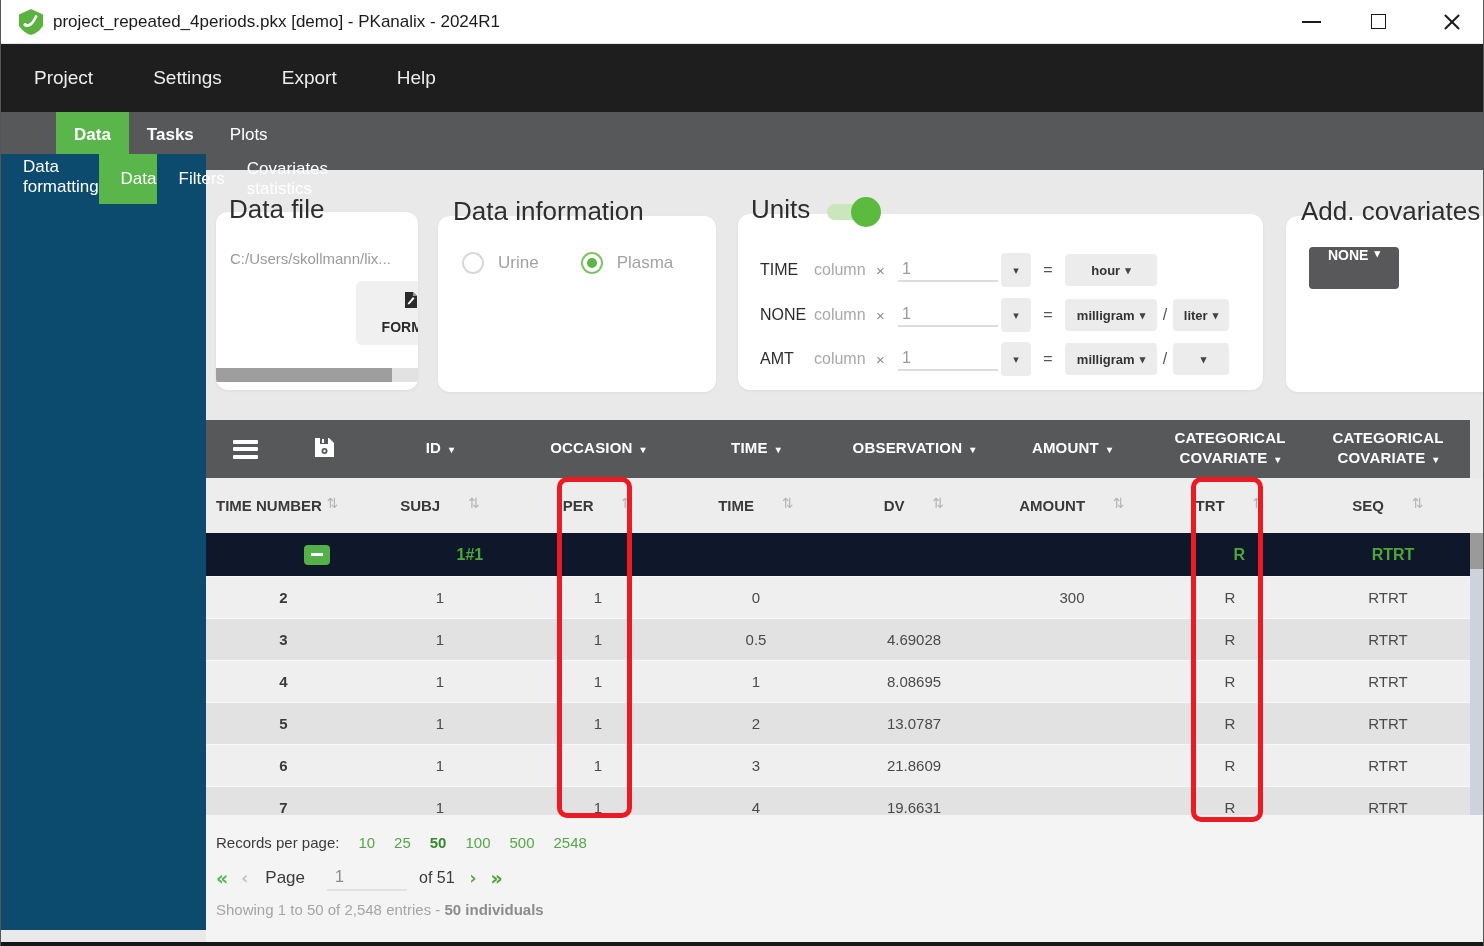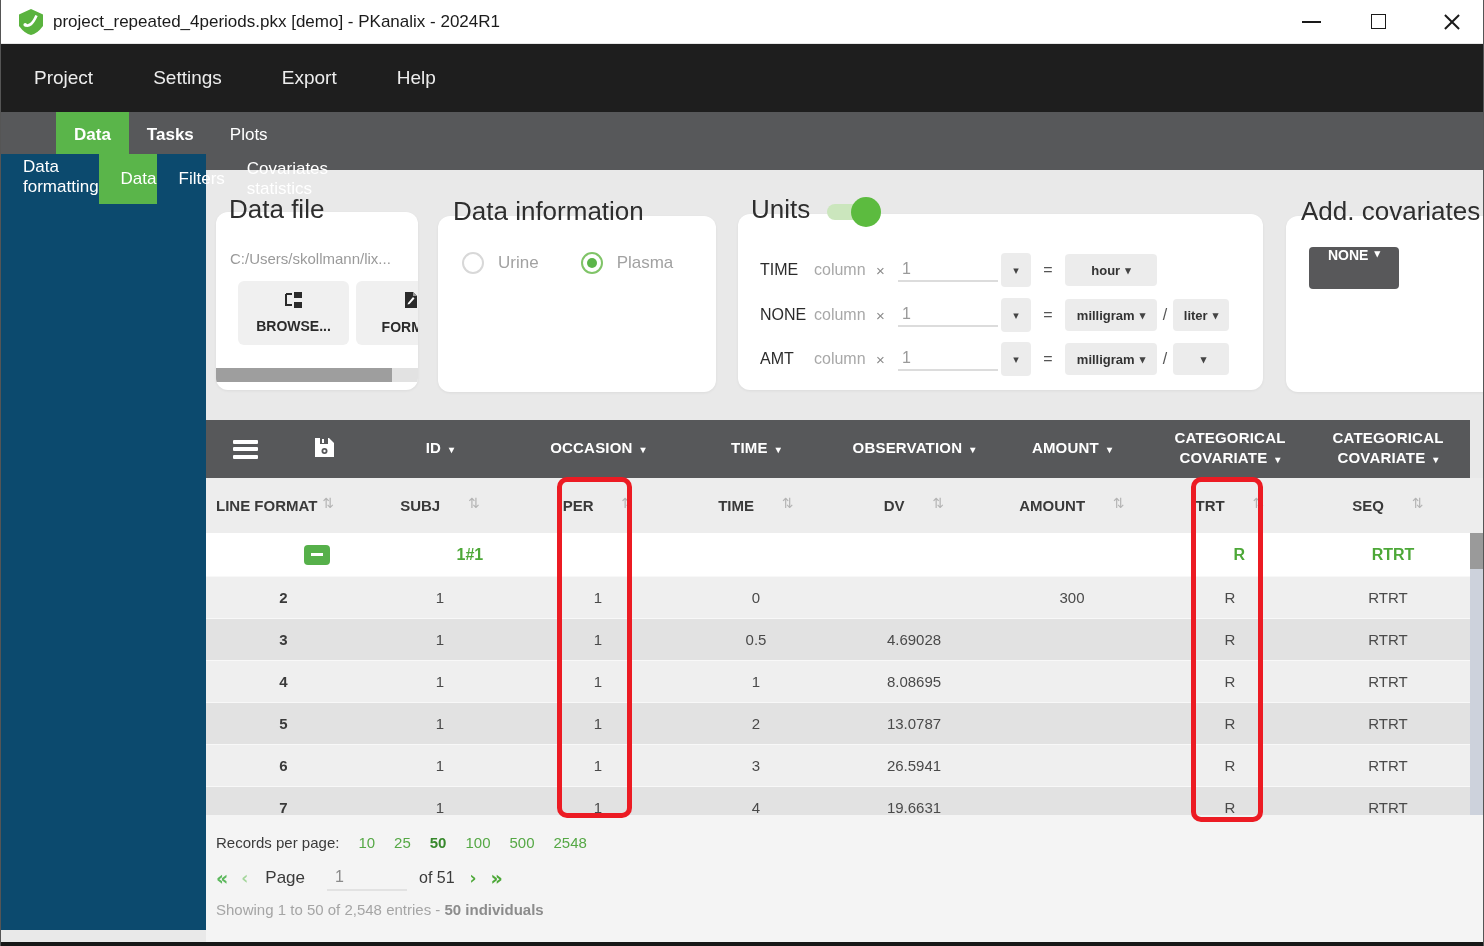--- a/index.html
+++ b/index.html
@@ -98,21 +98,21 @@
 
   .sub-header { position:absolute; left:205px; top:478px; width:1279px; height:55px; background:#ededed; display:flex; }
   .sub-cell { width:158px; height:55px; display:flex; align-items:center; justify-content:center; gap:28px;
               font-size:15px; font-weight:bold; color:#3a3a3a; }
   .sub-cell.first { width:155px; justify-content:flex-start; padding-left:10px; gap:5px; }
   .sort { font-family:"DejaVu Sans",sans-serif; font-size:14px; color:#b4b4b4; font-weight:normal; position:relative; top:-3px; }
 
   .table-body { position:absolute; left:205px; top:533px; width:1264px; height:282px; overflow:hidden; }
   .trow { display:flex; height:42px; background:#efefef; border-bottom:1px solid #f8f8f8; }
   .trow.alt { background:#e2e2e2; }
-  .trow.group { height:44px; background:#ffffff;padding-left:36px; }
+  .trow.group { height:44px; background:#0f172a;padding-left:36px; }
   .cell { display:flex; align-items:center; justify-content:center; font-size:15px; color:#4a4a4a; }
   .c0 { width:155px; font-weight:bold; color:#3a3a3a; }
   .c1,.c2,.c3,.c4,.c5,.c6,.c7 { width:158px; }
   .cell.g { color:#4da838; font-weight:bold; font-size:16px; }
   .minus-btn { width:26px; height:20px; background:#56b04a; border-radius:4px; display:flex; align-items:center; justify-content:center; }
   .minus-bar { width:12px; height:3px; background:#fff; }
 
   .vscroll { position:absolute; left:1469px; top:533px; width:15px; height:282px; background:#cdd2dc; }
   .vscroll-thumb { position:absolute; left:0; top:0; width:15px; height:36px; background:#9a9a9a; }
 
@@ -198,30 +198,20 @@
   <div class="sidebar">
       <div class="sidebar-item">Data formatting</div>
       <div class="sidebar-item active">Data</div>
       <div class="sidebar-item">Filters</div>
       <div class="sidebar-item">Covariates statistics</div>
     </div>
 
   <span class="card-title" id="t-datafile">Data file</span>
   <div class="card" id="card-datafile">
     <span class="df-path">C:/Users/skollmann/lix...</span>
-    <div class="df-btn" id="btn-browse">
-      <span>
-        <svg width="20" height="16" viewBox="0 0 20 16">
-            <rect x="10" y="0" width="8" height="6" fill="#2b2b2b"></rect>
-            <rect x="10" y="10" width="8" height="6" fill="#2b2b2b"></rect>
-            <path d="M2 2 H8 M2 2 V13 H8" stroke="#2b2b2b" stroke-width="2" fill="none"></path>
-          </svg>
-      </span>
-      <span class="df-lab">BROWSE...</span>
-    </div>
     <div class="df-btn" id="btn-format">
       <span>
         <svg width="14" height="17" viewBox="0 0 14 17">
             <path d="M1 0 H9 L13 4 V16 H1 Z" fill="#2b2b2b"></path>
             <path d="M9 0 L13 4 H9 Z" fill="#9a9a9a"></path>
             <path d="M4 11 L9 5 L10.5 6.5 L5.5 12 L3.5 12.5 Z" fill="#ffffff"></path>
           </svg>
       </span>
       <span class="df-lab">FORMAT</span>
     </div>
@@ -344,21 +334,21 @@
       <div class="tb-cell">
         <span class="tb-inner"><span class="tb-label">CATEGORICAL COVARIATE</span><span class="caret white"> ▾</span></span>
       </div>
       <div class="tb-cell">
         <span class="tb-inner"><span class="tb-label">CATEGORICAL COVARIATE</span><span class="caret white"> ▾</span></span>
       </div>
     </div>
 
   <div class="sub-header">
       <div class="sub-cell first">
-        <span class="sub-label">LINE FORMAT</span>
+        <span class="sub-label">TIME NUMBER</span>
         <span class="sort">⇅</span>
       </div>
       <div class="sub-cell">
         <span class="sub-label">SUBJ</span>
         <span class="sort">⇅</span>
       </div>
       <div class="sub-cell">
         <span class="sub-label">PER</span>
         <span class="sort">⇅</span>
       </div>
@@ -438,21 +428,21 @@
         <div class="cell c4">13.0787</div>
         <div class="cell c5"></div>
         <div class="cell c6">R</div>
         <div class="cell c7">RTRT</div>
       </div>
       <div class="trow">
         <div class="cell c0">6</div>
         <div class="cell c1">1</div>
         <div class="cell c2">1</div>
         <div class="cell c3">3</div>
-        <div class="cell c4">26.5941</div>
+        <div class="cell c4">21.8609</div>
         <div class="cell c5"></div>
         <div class="cell c6">R</div>
         <div class="cell c7">RTRT</div>
       </div>
       <div class="trow alt">
         <div class="cell c0">7</div>
         <div class="cell c1">1</div>
         <div class="cell c2">1</div>
         <div class="cell c3">4</div>
         <div class="cell c4">19.6631</div>

